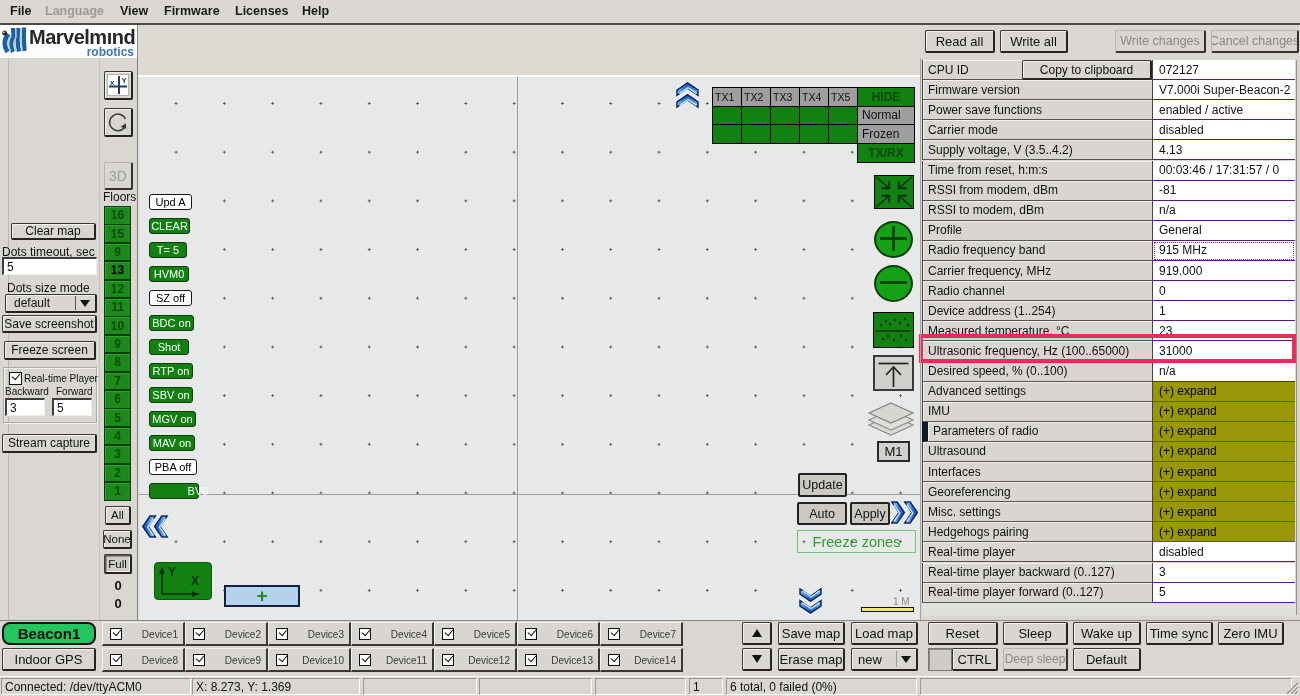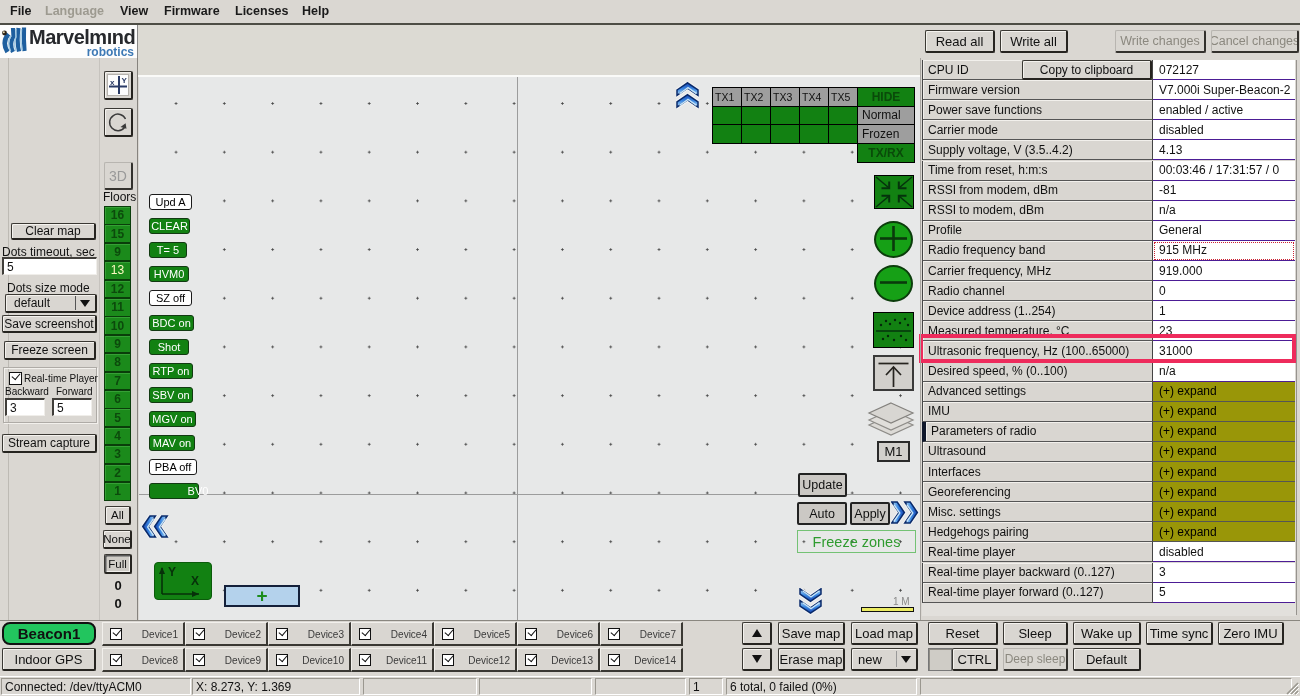--- a/index.html
+++ b/index.html
@@ -73,21 +73,21 @@
       <path d="M14.5 17 L20.5 18.8 L19.6 13.2 Z" fill="#3a3a3a"></path>
     </svg>
 </div>
 <div class="btn dis" style="left:104px;top:162px;width:29px;height:28px;font-size:14px;color:#999;">3D</div>
 <div class="abs" style="left:103px;top:190px;font-size:12px;color:#111;">Floors</div>
 
 <div class="abs" id="floors" style="left:104px;top:206px;width:27px;height:296px;">
     <div style="position:absolute;left:0;top:0px;width:27px;height:18.6px;background:#1b8a1b;border:1px solid #0a3d0a;box-shadow:inset 1px 1px 0 #35a035;display:flex;align-items:center;justify-content:center;color:#0c4a0c;font-weight:bold;font-size:12px;">16</div>
     <div style="position:absolute;left:0;top:18.4px;width:27px;height:18.6px;background:#1b8a1b;border:1px solid #0a3d0a;box-shadow:inset 1px 1px 0 #35a035;display:flex;align-items:center;justify-content:center;color:#0c4a0c;font-weight:bold;font-size:12px;">15</div>
     <div style="position:absolute;left:0;top:36.8px;width:27px;height:18.6px;background:#1b8a1b;border:1px solid #0a3d0a;box-shadow:inset 1px 1px 0 #35a035;display:flex;align-items:center;justify-content:center;color:#0c4a0c;font-weight:bold;font-size:12px;">9</div>
-    <div style="position:absolute;left:0;top:55.199999999999996px;width:27px;height:18.6px;background:#1b8a1b;border:1px solid #0a3d0a;box-shadow:inset 1px 1px 0 #35a035;display:flex;align-items:center;justify-content:center;color:#fef9c3;font-weight:normal;font-size:12px;">13</div>
+    <div style="position:absolute;left:0;top:55.199999999999996px;width:27px;height:18.6px;background:#1b8a1b;border:1px solid #0a3d0a;box-shadow:inset 1px 1px 0 #35a035;display:flex;align-items:center;justify-content:center;color:#000000;font-weight:bold;font-size:12px;">13</div>
     <div style="position:absolute;left:0;top:73.6px;width:27px;height:18.6px;background:#1b8a1b;border:1px solid #0a3d0a;box-shadow:inset 1px 1px 0 #35a035;display:flex;align-items:center;justify-content:center;color:#0c4a0c;font-weight:bold;font-size:12px;">12</div>
     <div style="position:absolute;left:0;top:92px;width:27px;height:18.6px;background:#1b8a1b;border:1px solid #0a3d0a;box-shadow:inset 1px 1px 0 #35a035;display:flex;align-items:center;justify-content:center;color:#0c4a0c;font-weight:bold;font-size:12px;">11</div>
     <div style="position:absolute;left:0;top:110.39999999999999px;width:27px;height:18.6px;background:#1b8a1b;border:1px solid #0a3d0a;box-shadow:inset 1px 1px 0 #35a035;display:flex;align-items:center;justify-content:center;color:#0c4a0c;font-weight:bold;font-size:12px;">10</div>
     <div style="position:absolute;left:0;top:128.79999999999998px;width:27px;height:18.6px;background:#1b8a1b;border:1px solid #0a3d0a;box-shadow:inset 1px 1px 0 #35a035;display:flex;align-items:center;justify-content:center;color:#0c4a0c;font-weight:bold;font-size:12px;">9</div>
     <div style="position:absolute;left:0;top:147.2px;width:27px;height:18.6px;background:#1b8a1b;border:1px solid #0a3d0a;box-shadow:inset 1px 1px 0 #35a035;display:flex;align-items:center;justify-content:center;color:#0c4a0c;font-weight:bold;font-size:12px;">8</div>
     <div style="position:absolute;left:0;top:165.6px;width:27px;height:18.6px;background:#1b8a1b;border:1px solid #0a3d0a;box-shadow:inset 1px 1px 0 #35a035;display:flex;align-items:center;justify-content:center;color:#0c4a0c;font-weight:bold;font-size:12px;">7</div>
     <div style="position:absolute;left:0;top:184px;width:27px;height:18.6px;background:#1b8a1b;border:1px solid #0a3d0a;box-shadow:inset 1px 1px 0 #35a035;display:flex;align-items:center;justify-content:center;color:#0c4a0c;font-weight:bold;font-size:12px;">6</div>
     <div style="position:absolute;left:0;top:202.39999999999998px;width:27px;height:18.6px;background:#1b8a1b;border:1px solid #0a3d0a;box-shadow:inset 1px 1px 0 #35a035;display:flex;align-items:center;justify-content:center;color:#0c4a0c;font-weight:bold;font-size:12px;">5</div>
     <div style="position:absolute;left:0;top:220.79999999999998px;width:27px;height:18.6px;background:#1b8a1b;border:1px solid #0a3d0a;box-shadow:inset 1px 1px 0 #35a035;display:flex;align-items:center;justify-content:center;color:#0c4a0c;font-weight:bold;font-size:12px;">4</div>
     <div style="position:absolute;left:0;top:239.2px;width:27px;height:18.6px;background:#1b8a1b;border:1px solid #0a3d0a;box-shadow:inset 1px 1px 0 #35a035;display:flex;align-items:center;justify-content:center;color:#0c4a0c;font-weight:bold;font-size:12px;">3</div>
@@ -352,21 +352,21 @@
     <div class="cell-label" style="left:922px;top:321.3px;width:231px;height:20.1px;border-right:1px solid #444;border-left:1px solid #444;">Measured temperature, °C</div>
     <div class="cell-val" style="left:1153px;top:321.3px;width:142px;height:20.1px;">23</div>
     <div class="cell-label" style="left:922px;top:341.40000000000003px;width:231px;height:20.1px;border-right:1px solid #444;border-left:1px solid #444;">Ultrasonic frequency, Hz (100..65000)</div>
     <div class="cell-val" style="left:1153px;top:341.40000000000003px;width:142px;height:20.1px;">31000</div>
     <div class="cell-label" style="left:922px;top:361.5px;width:231px;height:20.1px;border-right:1px solid #444;border-left:1px solid #444;">Desired speed, % (0..100)</div>
     <div class="cell-val" style="left:1153px;top:361.5px;width:142px;height:20.1px;">n/a</div>
     <div class="cell-label" style="left:922px;top:381.6px;width:231px;height:20.1px;border-right:1px solid #444;border-left:1px solid #444;">Advanced settings</div>
     <div class="cell-olive" style="left:1153px;top:381.6px;width:142px;height:20.1px;">(+) expand</div>
     <div class="cell-label" style="left:922px;top:401.70000000000005px;width:231px;height:20.1px;border-right:1px solid #444;border-left:1px solid #444;">IMU</div>
     <div class="cell-olive" style="left:1153px;top:401.70000000000005px;width:142px;height:20.1px;">(+) expand</div>
-    <div class="cell-label" style="left:922px;top:421.8px;width:231px;height:20.1px;border-right:1px solid #444;border-left:4px solid #0f172a;">Parameters of radio</div>
+    <div class="cell-label" style="left:922px;top:421.8px;width:231px;height:20.1px;border-right:1px solid #444;border-left:6px solid #0f172a;">Parameters of radio</div>
     <div class="cell-olive" style="left:1153px;top:421.8px;width:142px;height:20.1px;">(+) expand</div>
     <div class="cell-label" style="left:922px;top:441.90000000000003px;width:231px;height:20.1px;border-right:1px solid #444;border-left:1px solid #444;">Ultrasound</div>
     <div class="cell-olive" style="left:1153px;top:441.90000000000003px;width:142px;height:20.1px;">(+) expand</div>
     <div class="cell-label" style="left:922px;top:462px;width:231px;height:20.1px;border-right:1px solid #444;border-left:1px solid #444;">Interfaces</div>
     <div class="cell-olive" style="left:1153px;top:462px;width:142px;height:20.1px;">(+) expand</div>
     <div class="cell-label" style="left:922px;top:482.1px;width:231px;height:20.1px;border-right:1px solid #444;border-left:1px solid #444;">Georeferencing</div>
     <div class="cell-olive" style="left:1153px;top:482.1px;width:142px;height:20.1px;">(+) expand</div>
     <div class="cell-label" style="left:922px;top:502.20000000000005px;width:231px;height:20.1px;border-right:1px solid #444;border-left:1px solid #444;">Misc. settings</div>
     <div class="cell-olive" style="left:1153px;top:502.20000000000005px;width:142px;height:20.1px;">(+) expand</div>
     <div class="cell-label" style="left:922px;top:522.3px;width:231px;height:20.1px;border-right:1px solid #444;border-left:1px solid #444;">Hedgehogs pairing</div>

